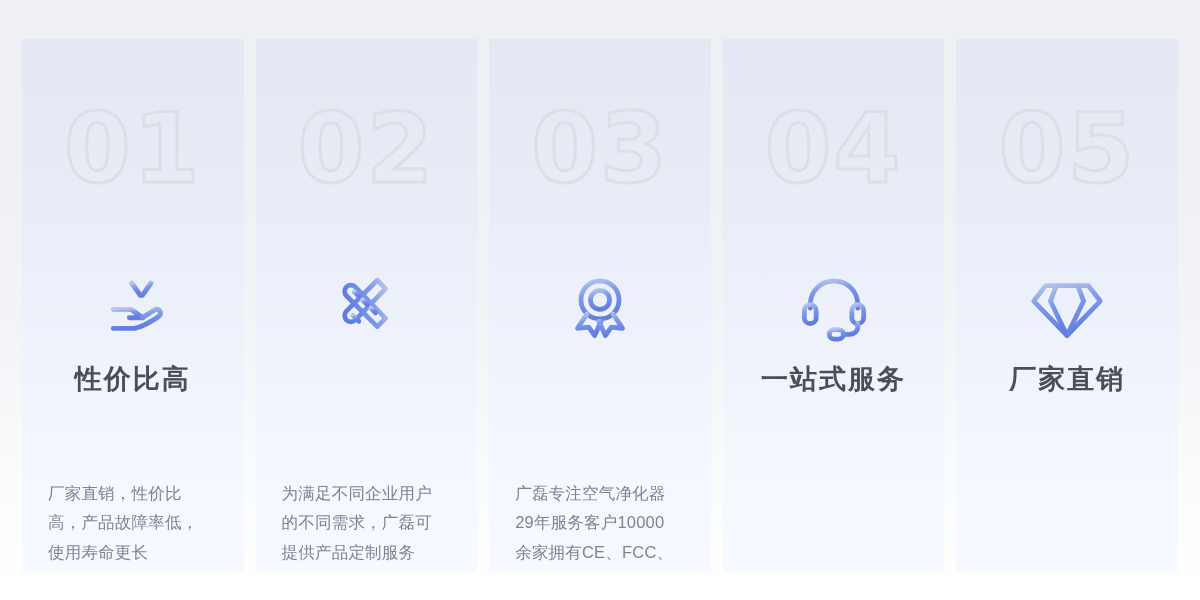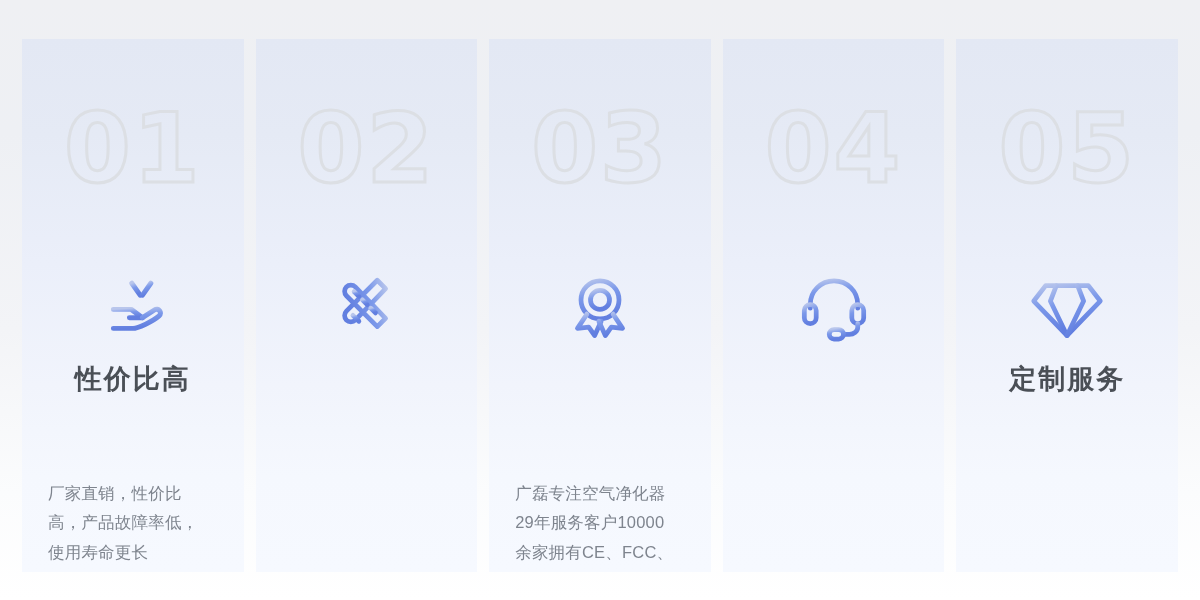--- a/index.html
+++ b/index.html
@@ -173,20 +173,21 @@
             <path d="M19.5 12.5 L12.5 19.5 L38.5 45.5 C40.5 47.5 44 47.5 46 45.5 L46 45.5 C48 43.5 48 40 46 38 Z" transform="rotate(90 32 29)"></path>
 
             <path d="M22 19 L26 23"></path>
             <path d="M29 26 L33 30"></path>
             <path d="M36 33 L40 37"></path>
 
             <path d="M21 39 L26 44"></path>
           </g>
         </svg>
       </div>
+      <div class="card-desc">为满足不同企业用户的不同需求，广磊可提供产品定制服务</div>
     </div>
 
     <div class="card">
       <div class="card-number">03</div>
       <div class="card-icon">
         <svg viewBox="0 0 64 64" fill="none">
           <defs>
             <linearGradient id="g3" x1="0" y1="0" x2="0.25" y2="1">
               <stop offset="0%" stop-color="#b9c6ec"></stop>
               <stop offset="42%" stop-color="#7c99ea"></stop>
@@ -218,20 +219,21 @@
           <g stroke="url(#g4)" stroke-width="4" stroke-linecap="round" stroke-linejoin="round" fill="none">
             <path d="M12 33 V30 C12 18.5 21 10 32 10 C43 10 52 18.5 52 30 V33"></path>
             <rect x="7" y="30" width="10" height="16" rx="5"></rect>
             <rect x="47" y="30" width="10" height="16" rx="5"></rect>
             <path d="M52 46 V49 C52 52.5 48.5 55 45 55 H40"></path>
             <rect x="28" y="51" width="12" height="8" rx="4"></rect>
             <path d="M32.5 55 H35.5"></path>
           </g>
         </svg>
       </div>
+      <div class="card-title">一站式服务</div>
     </div>
 
     <div class="card">
       <div class="card-number">05</div>
       <div class="card-icon">
         <svg viewBox="0 0 64 64" fill="none">
           <defs>
             <linearGradient id="g5" x1="0" y1="0" x2="0.25" y2="1">
               <stop offset="0%" stop-color="#b9c6ec"></stop>
               <stop offset="42%" stop-color="#7c99ea"></stop>
@@ -239,17 +241,17 @@
             </linearGradient>
           </defs>
           <g stroke="url(#g5)" stroke-width="4" stroke-linecap="round" stroke-linejoin="round" fill="none">
             <path d="M14 14 H50 L60 27 L32 56 L4 27 Z"></path>
             <path d="M4 27 H60"></path>
             <path d="M23 14 L18 27 L32 56"></path>
             <path d="M41 14 L46 27 L32 56"></path>
           </g>
         </svg>
       </div>
-      <div class="card-title">定制服务</div>
+      <div class="card-title">厂家直销</div>
     </div>
 
   </div>
 </div>
 
 </body></html>

